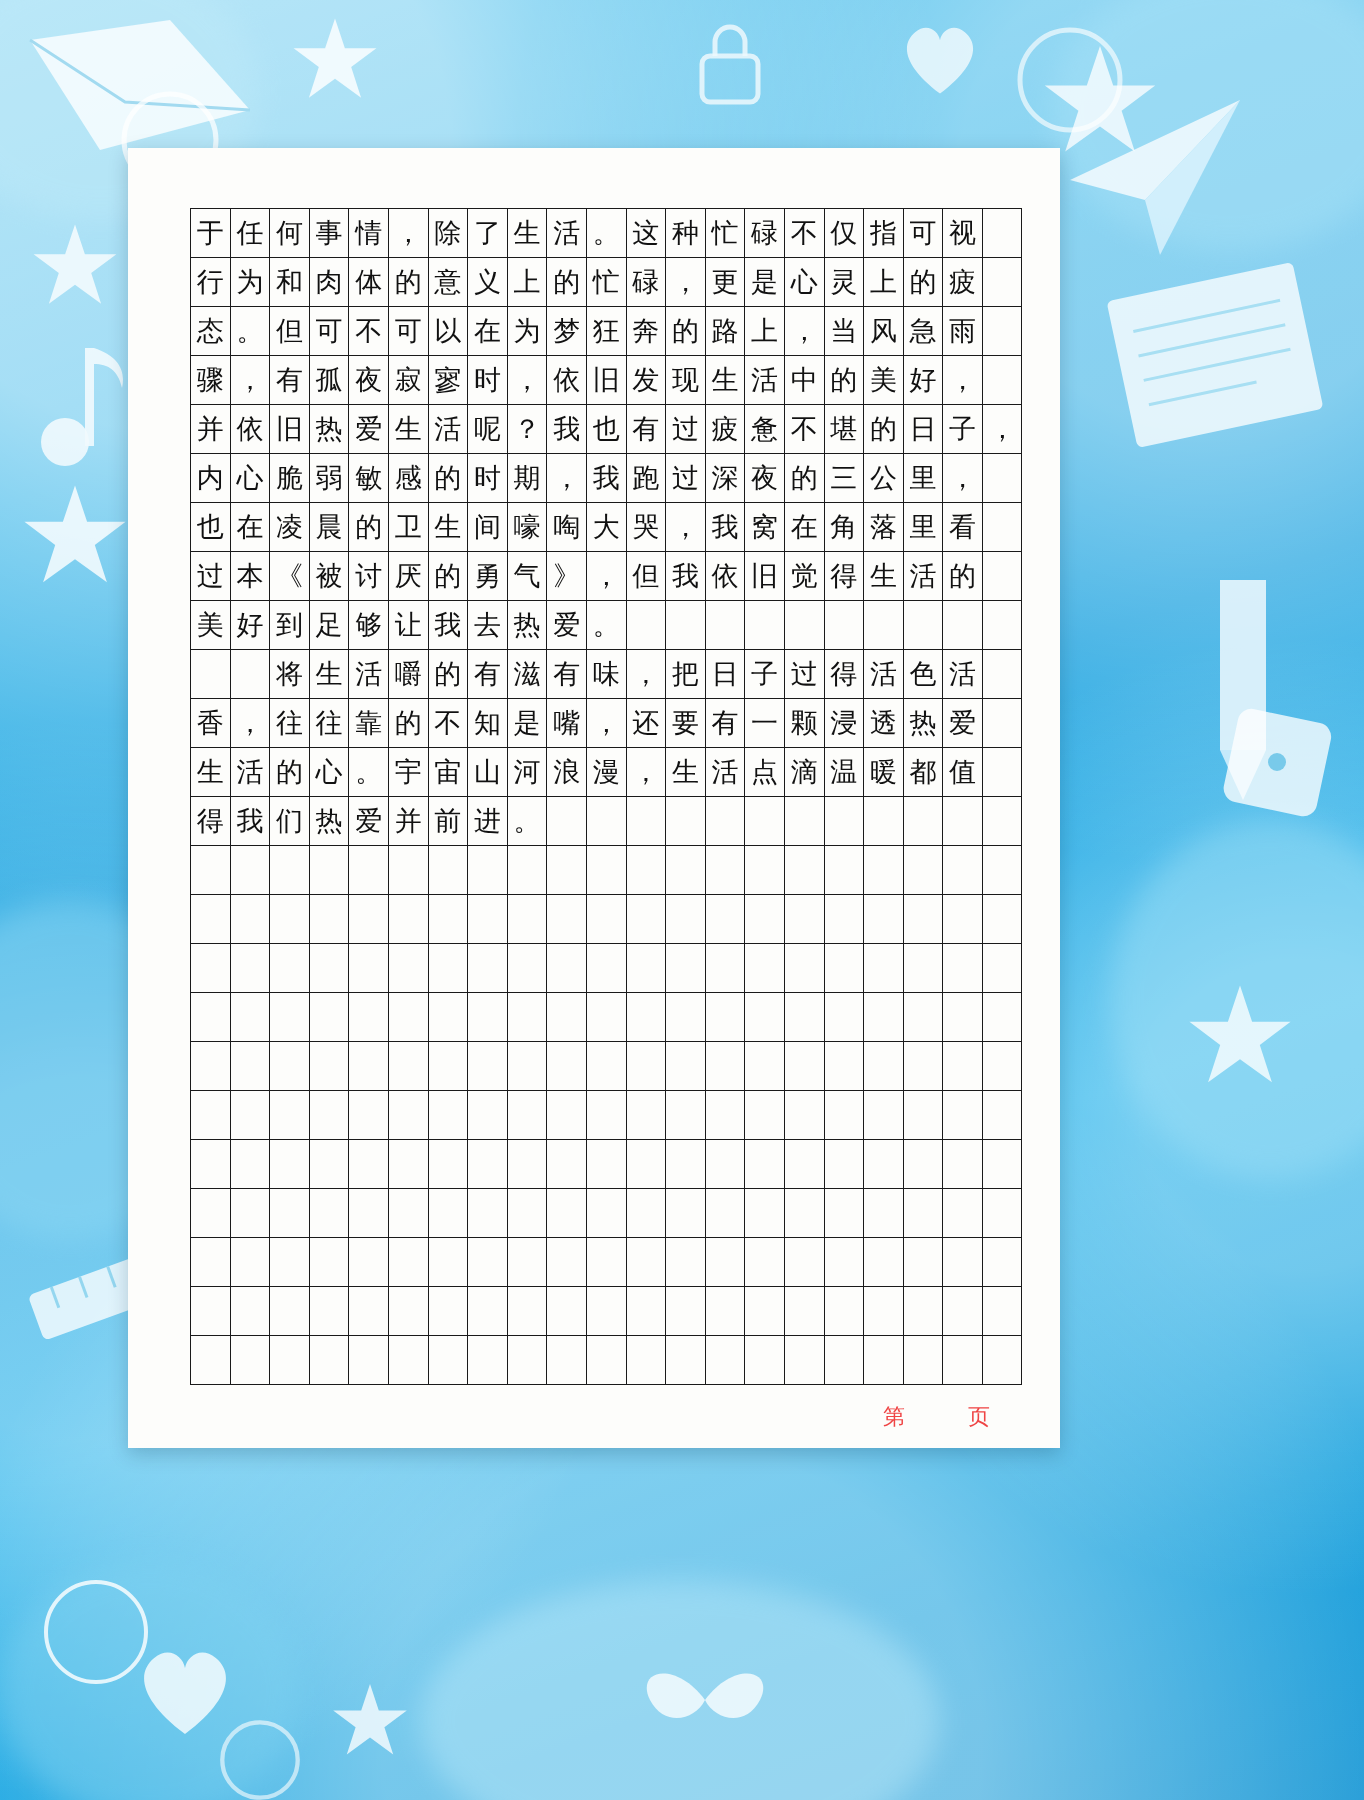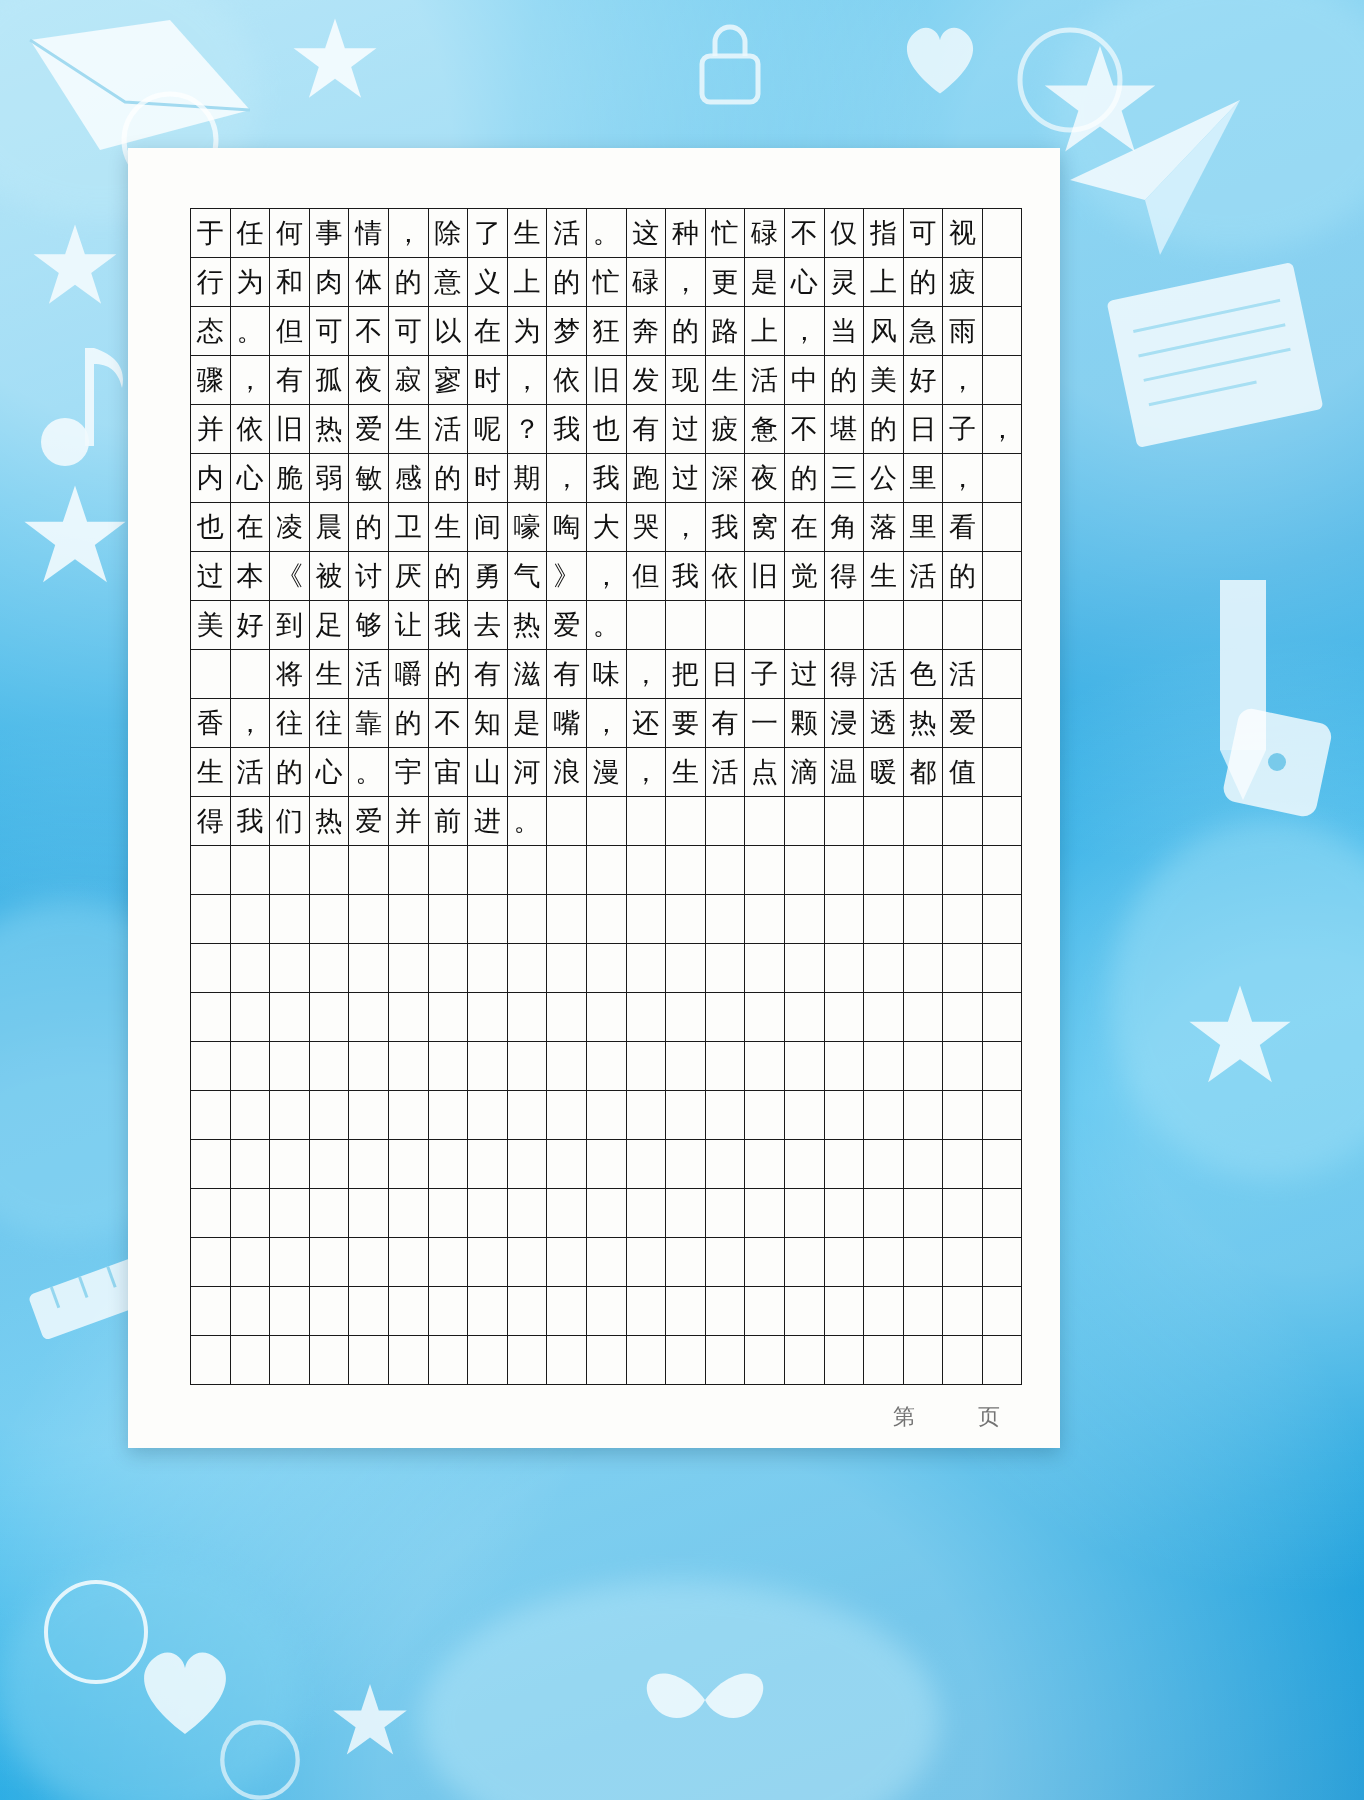--- a/index.html
+++ b/index.html
@@ -78,27 +78,27 @@
     vertical-align: middle;
     font-family: "Liberation Sans", sans-serif;
     font-size: 27px;
     line-height: 1;
     color: #111;
   }
   table.manuscript td.empty { color: transparent; }
 
   #page-footer {
     position: absolute;
-    left: 62px;
+    left: 52px;
     bottom: 16px;
     width: 812px;
     text-align: right;
     font-size: 22px;
     letter-spacing: 2px;
-    color: #737373;
+    color: #ef4444;
     font-family: "Liberation Serif", serif;
   }
   #page-footer .num {
     display: inline-block;
     min-width: 46px;
     text-align: center;
   }
 
   
   .emblem {

